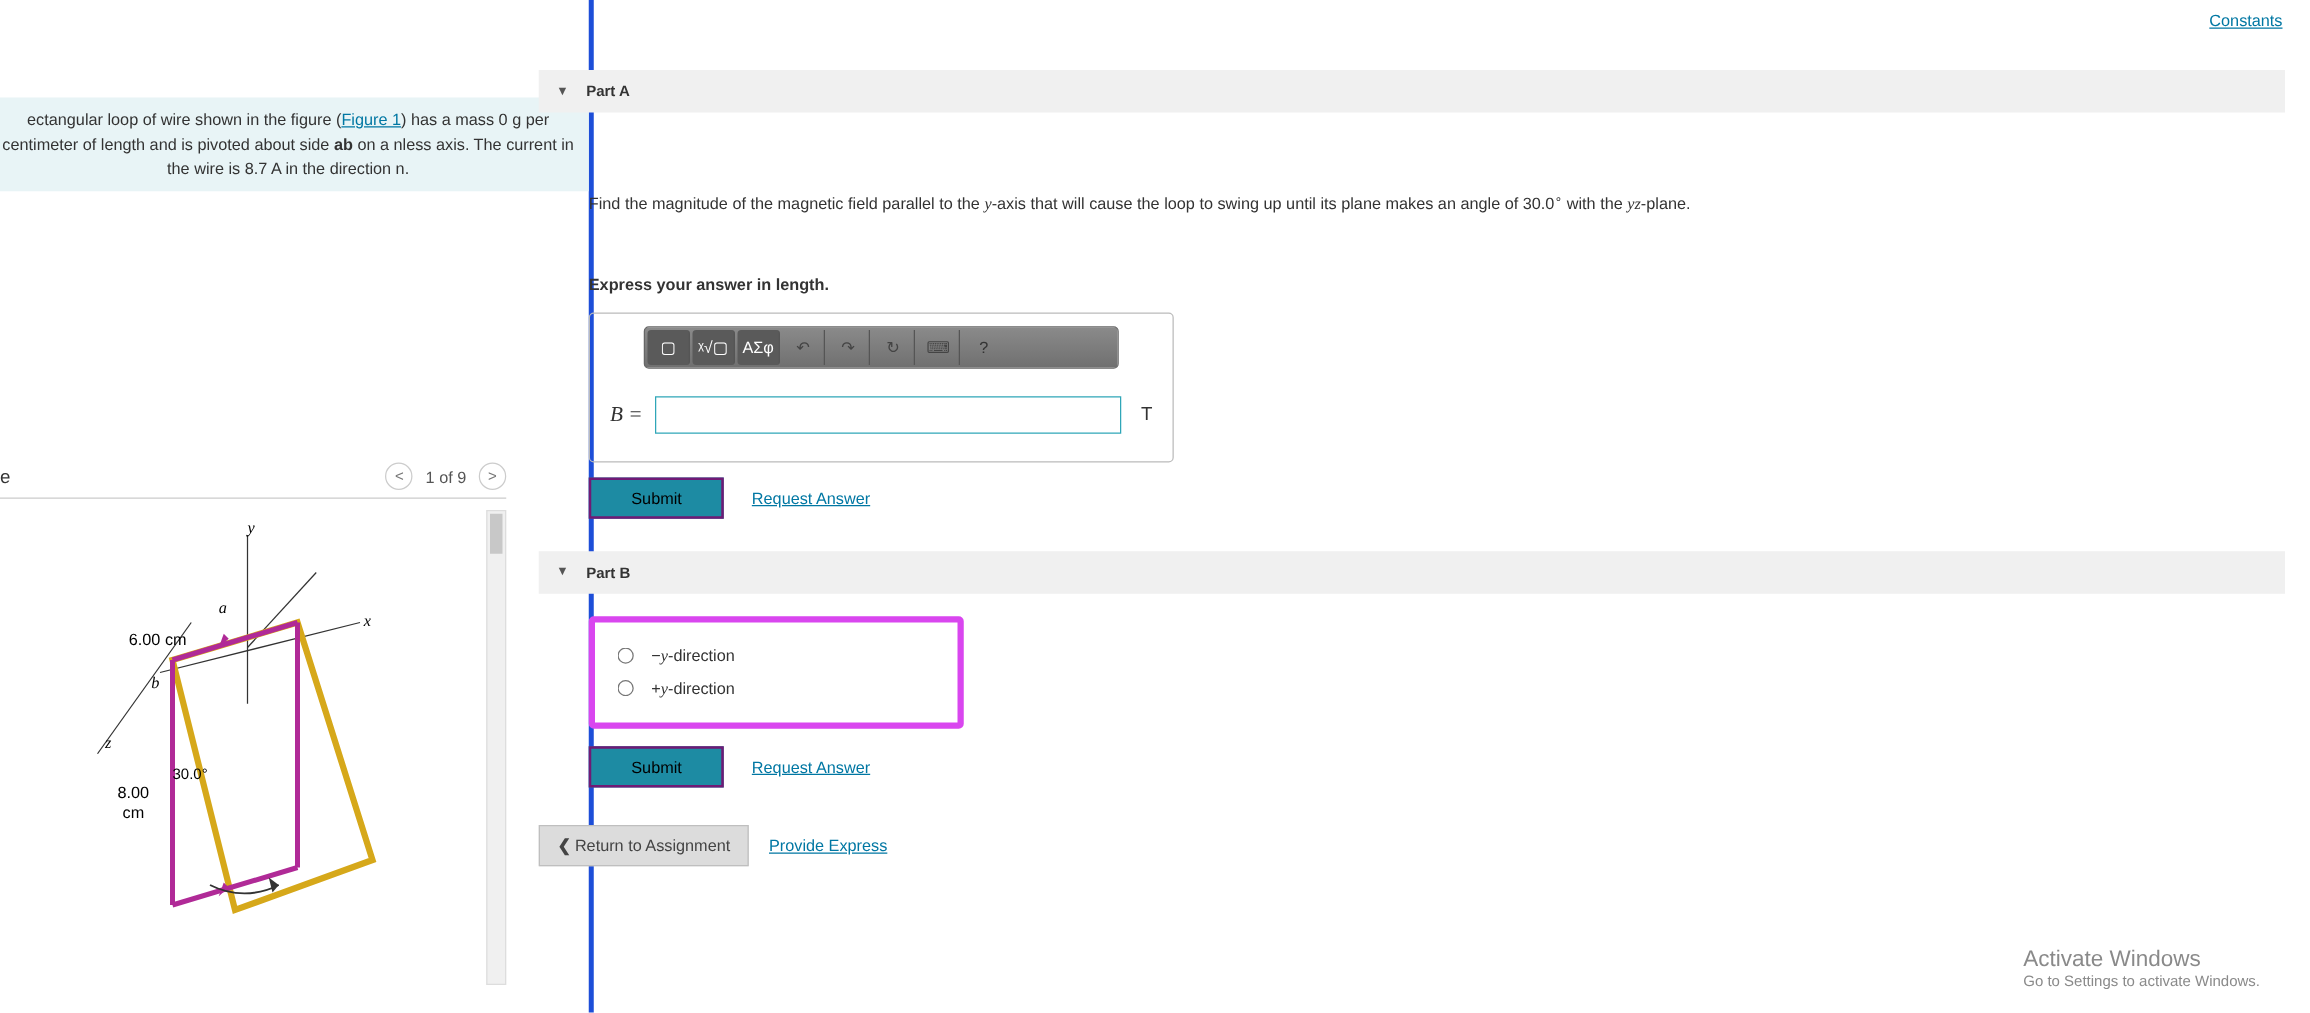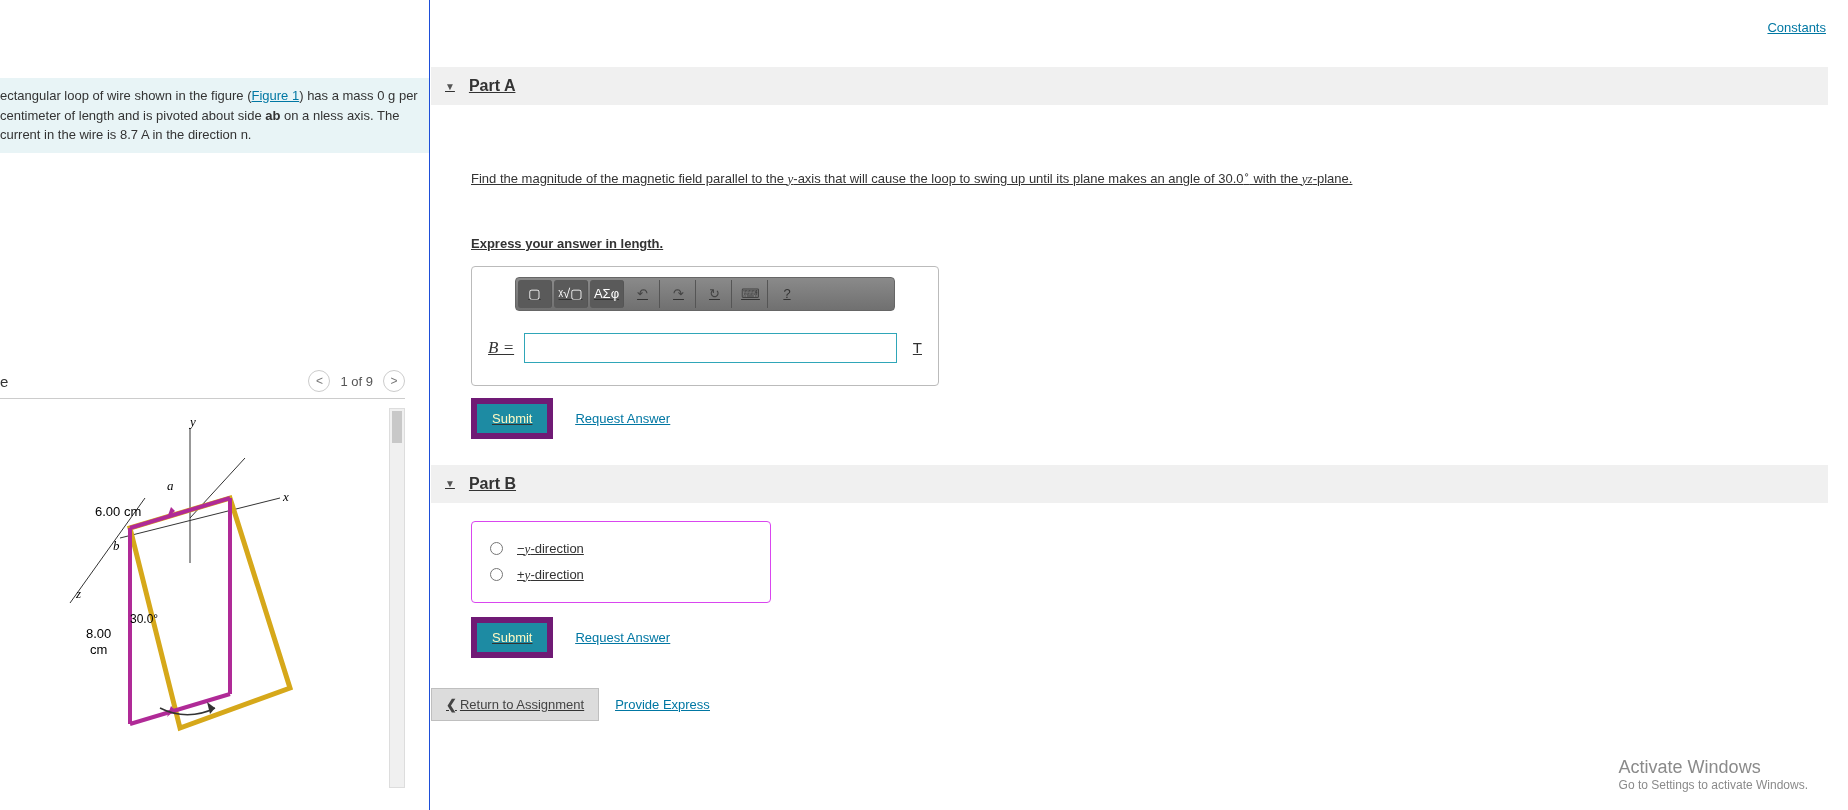--- a/index.html
+++ b/index.html
@@ -1,19 +1,19 @@
 <!DOCTYPE html>
 <html><head>
 <meta charset="utf-8">
 <style>
 * { box-sizing: border-box; margin: 0; padding: 0; }
 body { font-family: Arial, Helvetica, sans-serif; font-size: 13px; color: #333; background: #fff; width: 1848px; height: 810px; position: relative; overflow: hidden; }
 
-.left-col { position: absolute; left: 0; top: 0; width: 430px; height: 810px; border-right: 1px solid #1d4ed8; }
-.right-col { position: absolute; left: 431px; top: 12px; right: 0; height: 670px; padding-right: 20px; text-decoration: underline; }
+.left-col { position: absolute; left: 0; top: 0; width: 475px; height: 810px; border-right: 4px solid #1d4ed8; text-align: center; }
+.right-col { position: absolute; left: 431px; top: 1px; right: 0; height: 670px; padding-right: 20px; }
 
 
 .problem-box { background: #e8f4f6; padding: 8px 10px 8px 0; margin-top: 78px; line-height: 1.5; color: #333; }
 .problem-box a { color: #0077a3; text-decoration: underline; }
 
 
 .figure-bar { position: absolute; left: 0; top: 370px; width: 405px; border-bottom: 1px solid #ccc; padding-bottom: 6px; display: flex; align-items: center; justify-content: space-between; }
 .figure-bar .fig-title { font-size: 15px; color: #333; }
 .pager { display: flex; align-items: center; gap: 6px; }
 .pager .pbtn { width: 22px; height: 22px; border: 1px solid #ccc; border-radius: 50%; display: flex; align-items: center; justify-content: center; color: #777; font-size: 12px; cursor: pointer; }
@@ -24,21 +24,21 @@
 .figure-scroll { position: absolute; right: 0; top: 10px; width: 16px; height: 380px; background: #f0f0f0; border: 1px solid #ddd; }
 .figure-scroll .thumb { position: absolute; top: 2px; left: 2px; right: 2px; height: 32px; background: #c8c8c8; }
 
 
 .constants { position: absolute; right: 22px; top: 8px; color: #0077a3; text-decoration: underline; font-size: 13px; }
 
 
 .part-hdr { background: #f0f0f0; padding: 10px 14px; margin-top: 55px; display: flex; align-items: center; gap: 14px; }
 .part-hdr.second { margin-top: 22px; }
 .part-hdr .tri { font-size: 10px; color: #555; }
-.part-hdr .plabel { font-weight: bold; font-size: 16px; }
+.part-hdr .plabel { font-weight: bold; font-size: 12px; }
 
 
 .part-body { padding: 18px 40px 4px 40px; }
 .part-body .qtext { font-size: 13px; line-height: 1.7; margin-bottom: 8px; margin-top: 43px; }
 .part-body .bold { font-weight: bold; margin-bottom: 10px; }
 
 
 .ans-outer { border: 1px solid #bbb; border-radius: 4px; width: 468px; padding: 10px 10px 22px 10px; margin-bottom: 12px; }
 .toolbar { background: linear-gradient(#8a8a8a,#707070); border: 1px solid #666; border-radius: 4px; height: 34px; display: flex; align-items: center; gap: 2px; padding: 2px; width: 380px; margin: 0 auto; }
 .toolbar .tb-btn { height: 28px; min-width: 34px; display: flex; align-items: center; justify-content: center; color: #fff; font-size: 13px; border-right: 1px solid #555; cursor: pointer; }
@@ -46,25 +46,25 @@
 .toolbar .tb-btn:last-child { border-right: none; color: #333; background: transparent; }
 .toolbar .tb-light { background: transparent; color: #444; }
 
 .eq-row { display: flex; align-items: center; gap: 10px; margin-top: 22px; padding: 0 6px; }
 .eq-row .eq-lhs { font-style: italic; font-family: 'Times New Roman', serif; font-size: 17px; }
 .eq-row input { flex: 1; height: 30px; border: 1px solid #2fa6b8; padding: 2px 6px; font-size: 14px; outline: none; }
 .eq-row .unit { font-size: 15px; margin-left: 6px; }
 
 
 .submit-row { display: flex; align-items: center; gap: 22px; }
-.btn-submit { background: #1d8ba3; color: #fef9c3; border: 6px solid #701a75; padding: 7px 15px; font-size: 13px; cursor: pointer; }
+.btn-submit { background: #1d8ba3; color: #000000; border: 2px solid #701a75; padding: 7px 32px; font-size: 13px; cursor: pointer; }
 .link { color: #0077a3; text-decoration: underline; font-size: 13px; cursor: pointer; }
 
 
-.radio-box { border: 1px solid #d946ef; border-radius: 4px; width: 300px; padding: 14px 18px; margin-bottom: 14px; }
+.radio-box { border: 5px solid #d946ef; border-radius: 4px; width: 300px; padding: 14px 18px; margin-bottom: 14px; }
 .radio-row { display: flex; align-items: center; gap: 14px; padding: 5px 0; font-size: 13px; }
 .radio-row .ritalic { font-style: italic; font-family: 'Times New Roman', serif; }
 
 
 .bottom-row { display: flex; align-items: center; gap: 16px; margin: 26px 0 0 0px; }
 .btn-return { background: #dcdcdc; color: #444; border: 1px solid #bfbfbf; padding: 8px 14px; font-size: 13px; cursor: pointer; }
 .btn-return .chev { font-weight: bold; margin-right: 3px; }
 
 
 .activate { position: absolute; right: 40px; bottom: 18px; text-align: left; color: #8a8a8a; }

